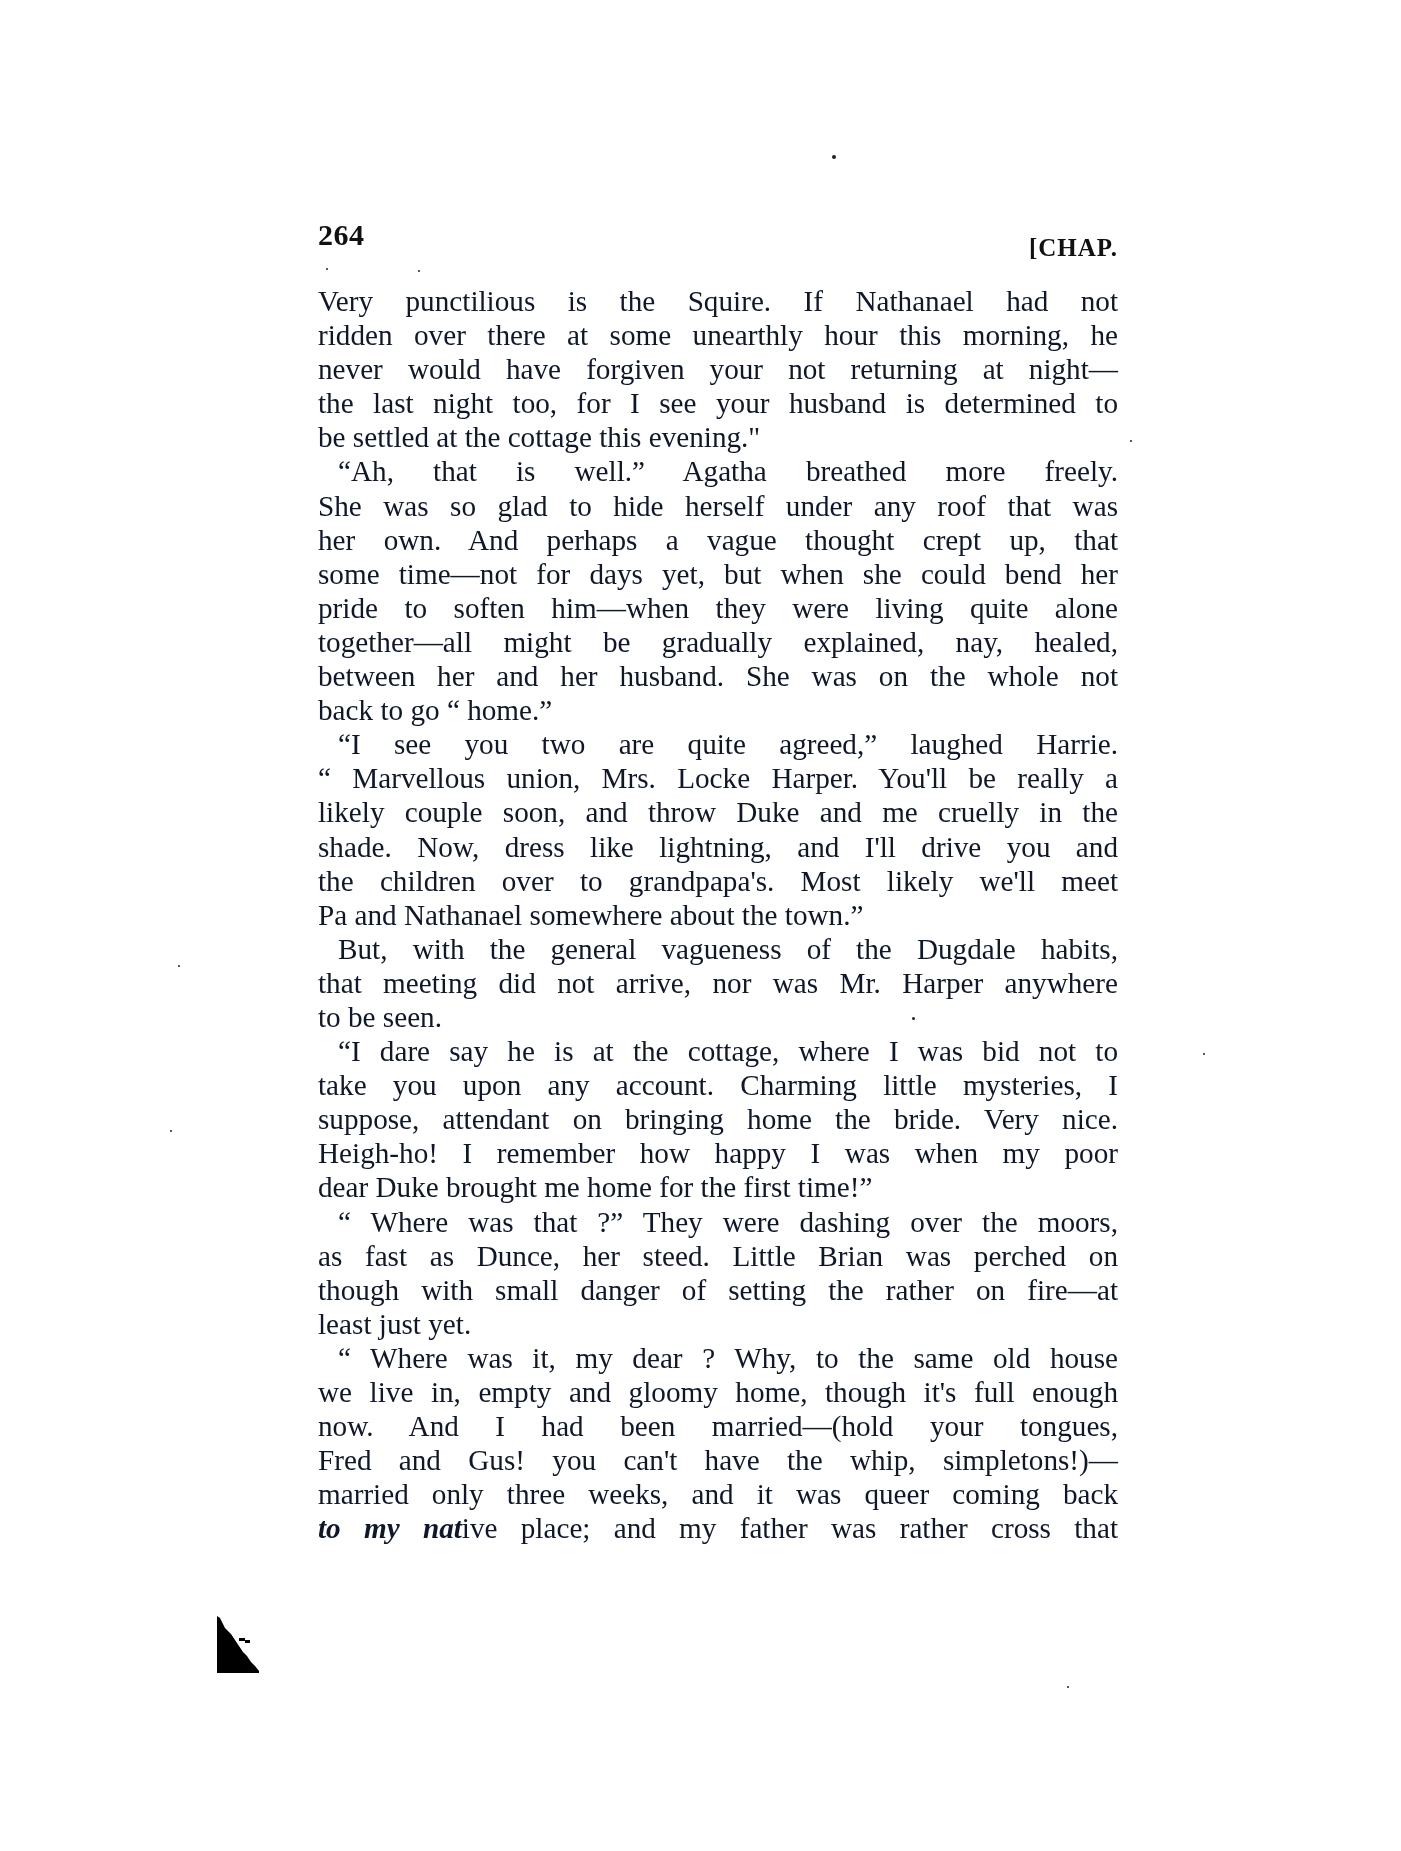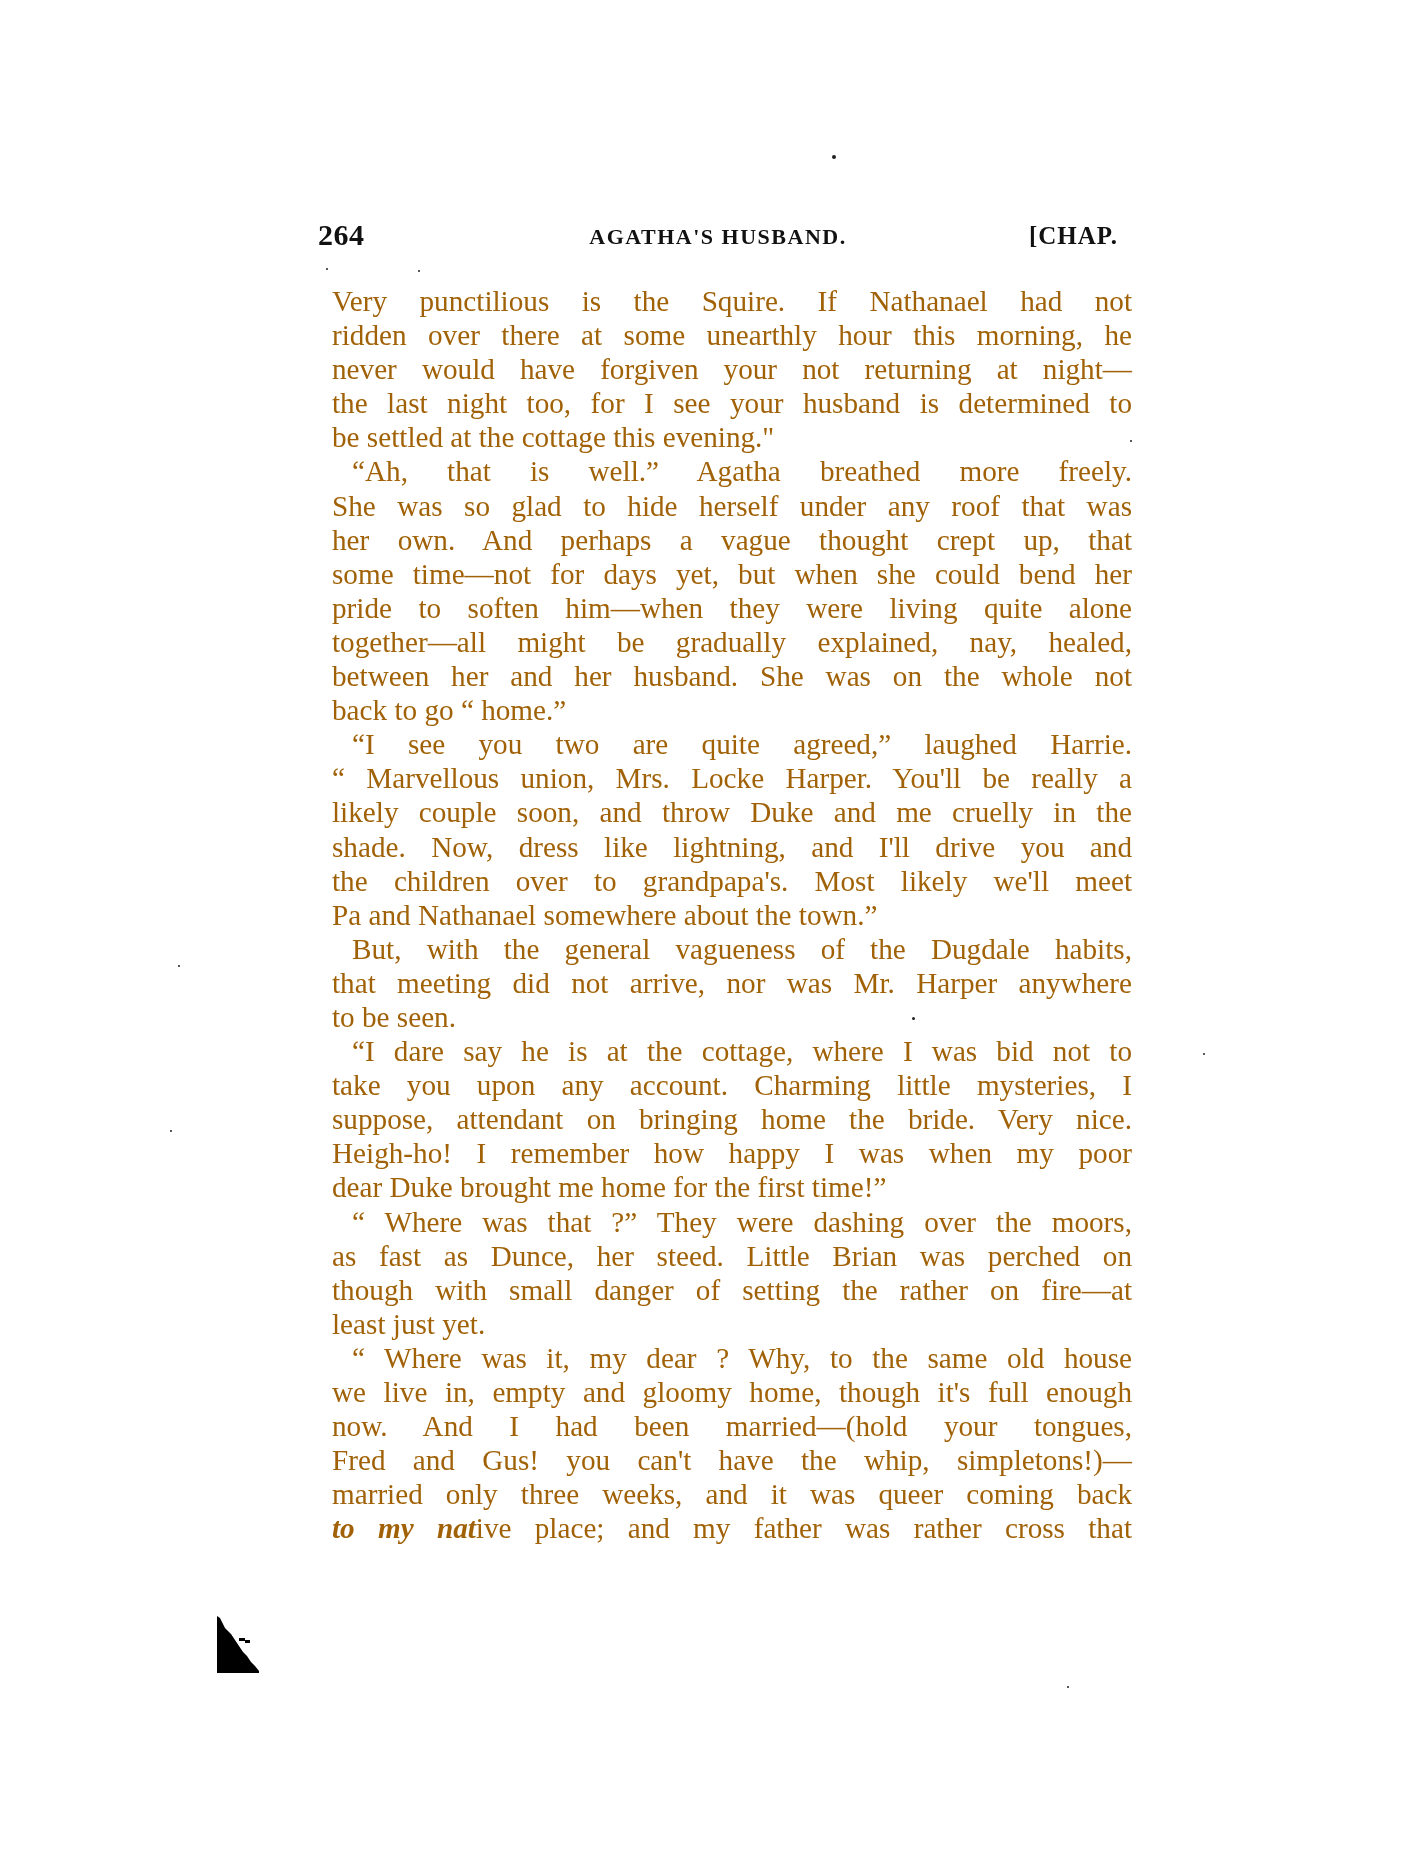--- a/index.html
+++ b/index.html
@@ -4,25 +4,25 @@
 <style>
   html, body { margin: 0; padding: 0; background: #ffffff; }
   body { width: 1401px; height: 1851px; position: relative; overflow: hidden; color: #111; }
   .page { position: absolute; left: 0; top: 0; width: 1401px; height: 1851px; background: #fff; border-radius: 6px; }
   .running-head {
     position: absolute; left: 318px; top: 218px; width: 800px; height: 40px;
     font-family: "Liberation Serif", "DejaVu Serif", serif;
   }
   .page-number { position: absolute; left: 0; top: 0; font-size: 30px; font-weight: bold; letter-spacing: 0.5px; }
   .running-title { position: absolute; left: 0; width: 800px; top: 6px; text-align: center; font-size: 22px; font-weight: bold; letter-spacing: 1.5px; }
-  .chapter-mark { position: absolute; right: 0; top: 4px; font-size: 25px; font-weight: bold; letter-spacing: 1px; }
+  .chapter-mark { position: absolute; right: 0; top: 16px; font-size: 25px; font-weight: bold; letter-spacing: 1px; }
   .body-text {
-    position: absolute; left: 332px; top: 284px; width: 800px;
+    position: absolute; left: 318px; top: 284px; width: 800px;
     font-family: "Liberation Serif", "DejaVu Serif", serif;
-    font-size: 29.2px; line-height: 34.1px; color: #a16207;
+    font-size: 29.2px; line-height: 34.1px; color: #0f172a;
   }
   .line { display: block; height: 34.1px; white-space: nowrap; text-align: justify; text-align-last: justify; }
   .line.last { text-align-last: left; }
   .line.indent { padding-left: 20px; }
   .line .ital { font-style: italic; font-weight: bold; }
   .speck { position: absolute; background: #222; border-radius: 50%; }
   .corner-mark { position: absolute; left: 217px; top: 1616px; width: 42px; height: 57px; }
 </style>
 </head>
 <body>
@@ -34,21 +34,20 @@
   <span class="speck" style="left:418px; top:270px; width:2px; height:2px;"></span>
   <span class="speck" style="left:1130px; top:440px; width:2px; height:2px;"></span>
   <span class="speck" style="left:178px; top:965px; width:2px; height:2px;"></span>
   <span class="speck" style="left:912px; top:1017px; width:3px; height:3px;"></span>
   <span class="speck" style="left:1203px; top:1053px; width:2px; height:2px;"></span>
   <span class="speck" style="left:170px; top:1130px; width:2px; height:2px;"></span>
   <span class="speck" style="left:1067px; top:1686px; width:2px; height:2px;"></span>
 
   <div class="running-head">
     <span class="page-number">264</span>
-    <span class="running-title">AGATHA'S HUSBAND.</span>
     <span class="chapter-mark">[CHAP.</span>
   </div>
 
   <div class="body-text" id="body-text">
   <span class="line">Very punctilious is the Squire.  If Nathanael had not</span>
       <span class="line">ridden over there at some unearthly hour this morning, he</span>
       <span class="line">never would have forgiven your not returning at night—</span>
       <span class="line">the last night too, for I see your husband is determined to</span>
       <span class="line last">be settled at the cottage this evening."</span>
       <span class="line indent">“Ah, that is well.”  Agatha breathed more freely.</span>

